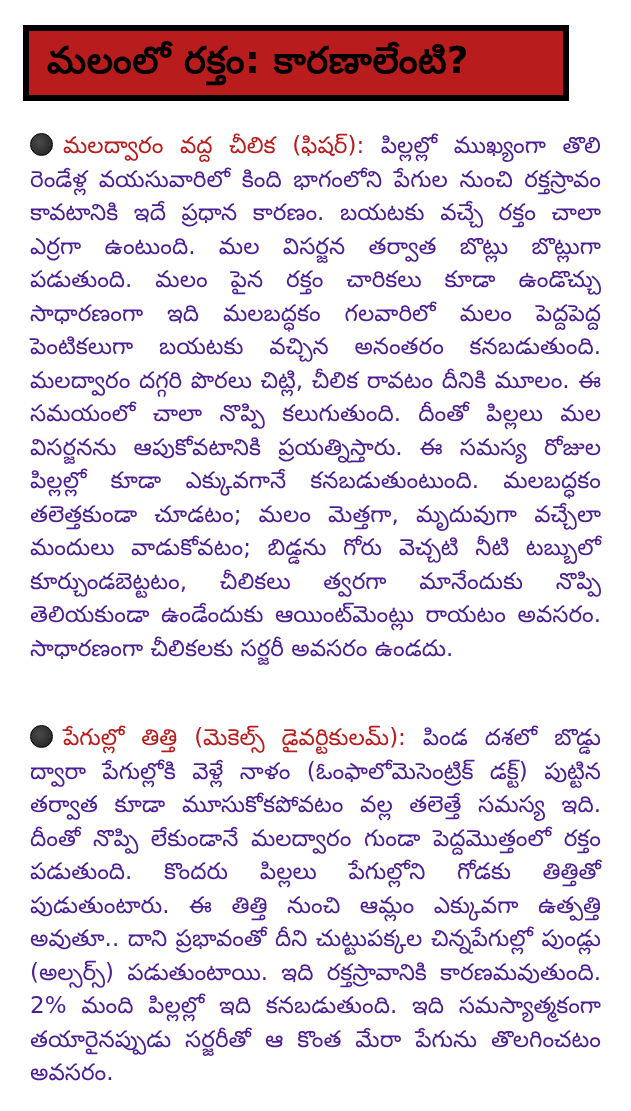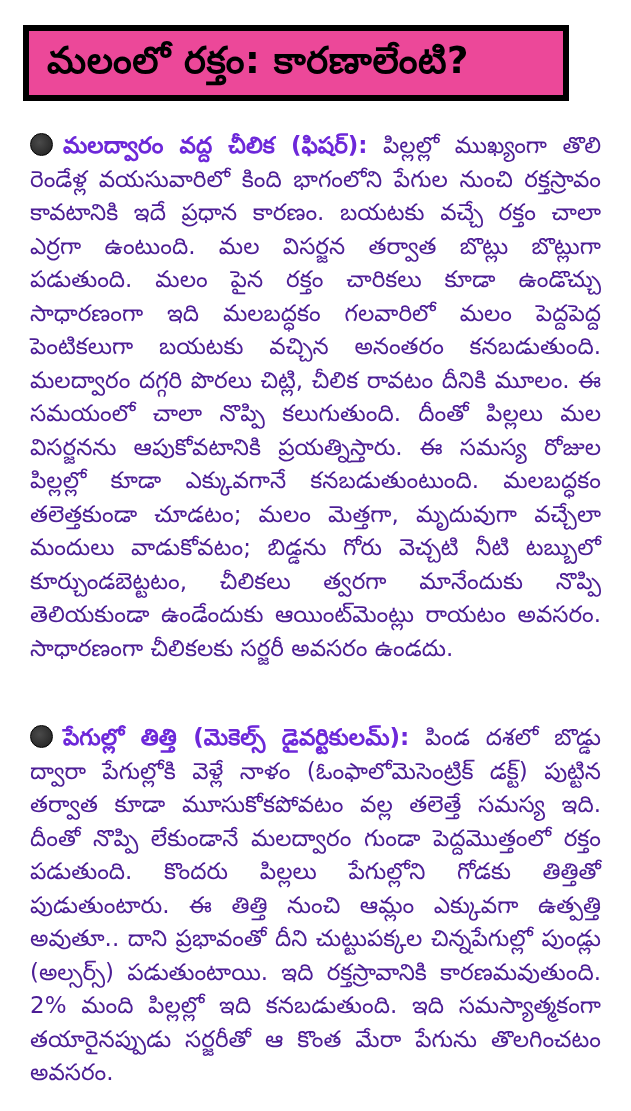--- a/index.html
+++ b/index.html
@@ -19,21 +19,21 @@
   }
   .title-box {
     box-sizing: border-box;
     margin: 25px 0 0 23px;
     width: 546px;
     min-height: 76px;
     border: 6px solid #000000;
     padding: 6px 16px 10px 18px;
     display: flex;
     align-items: center;
-    background: #ec4899;
+    background: #b91c1c;
   }
   .title-box h1 {
     margin: 0;
     font-size: 37px;
     line-height: 1.25;
     font-weight: 700;
     color: #000000;
     letter-spacing: 0.5px;
     white-space: nowrap;
   }
@@ -63,22 +63,22 @@
     background: radial-gradient(circle at 40% 40%, #4a4a4a 0%, #2b2b2b 70%, #000000 100%);
     border: 1.5px solid #000000;
     vertical-align: -3px;
     margin-right: 10px;
     overflow: hidden;
     color: transparent;
     font-size: 1px;
     box-sizing: border-box;
   }
   .lead {
-    font-weight: 700;
-    color: #6d28d9;
+    font-weight: 400;
+    color: #b91c1c;
   }
   .body-text {
     color: #4c1d95;
   }
 </style>
 </head>
 <body>
 
 <div class="page">
 

